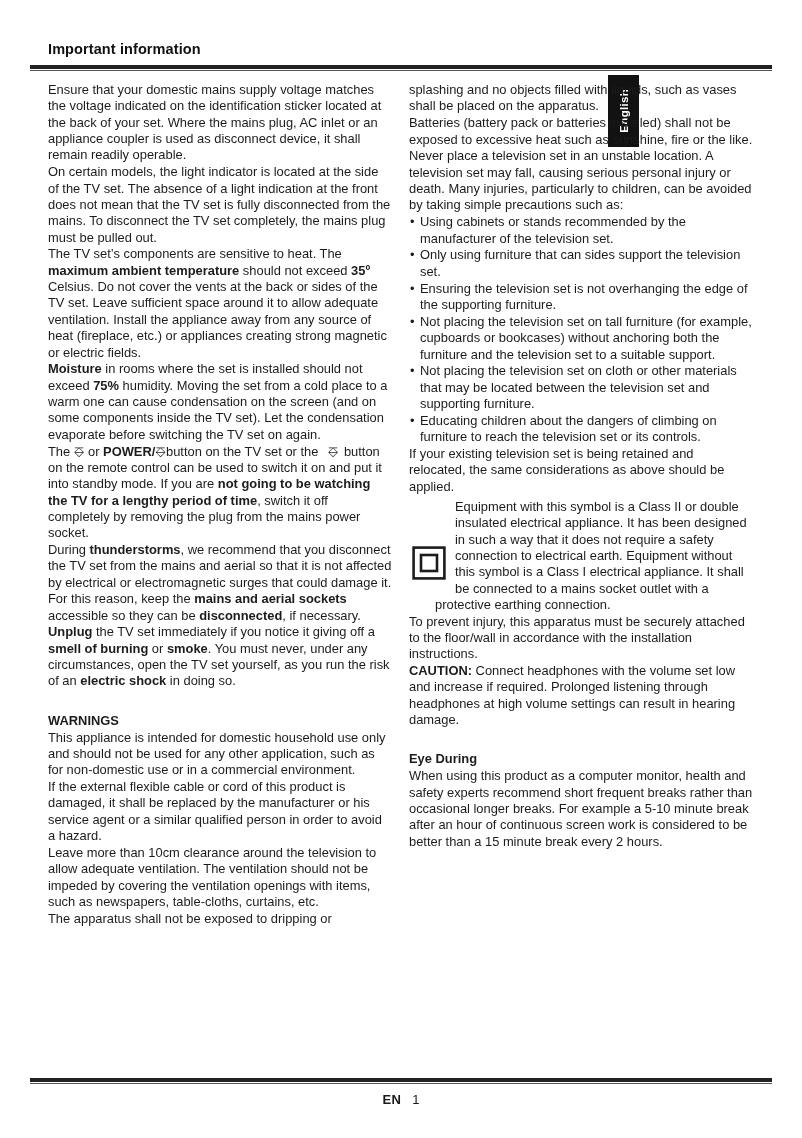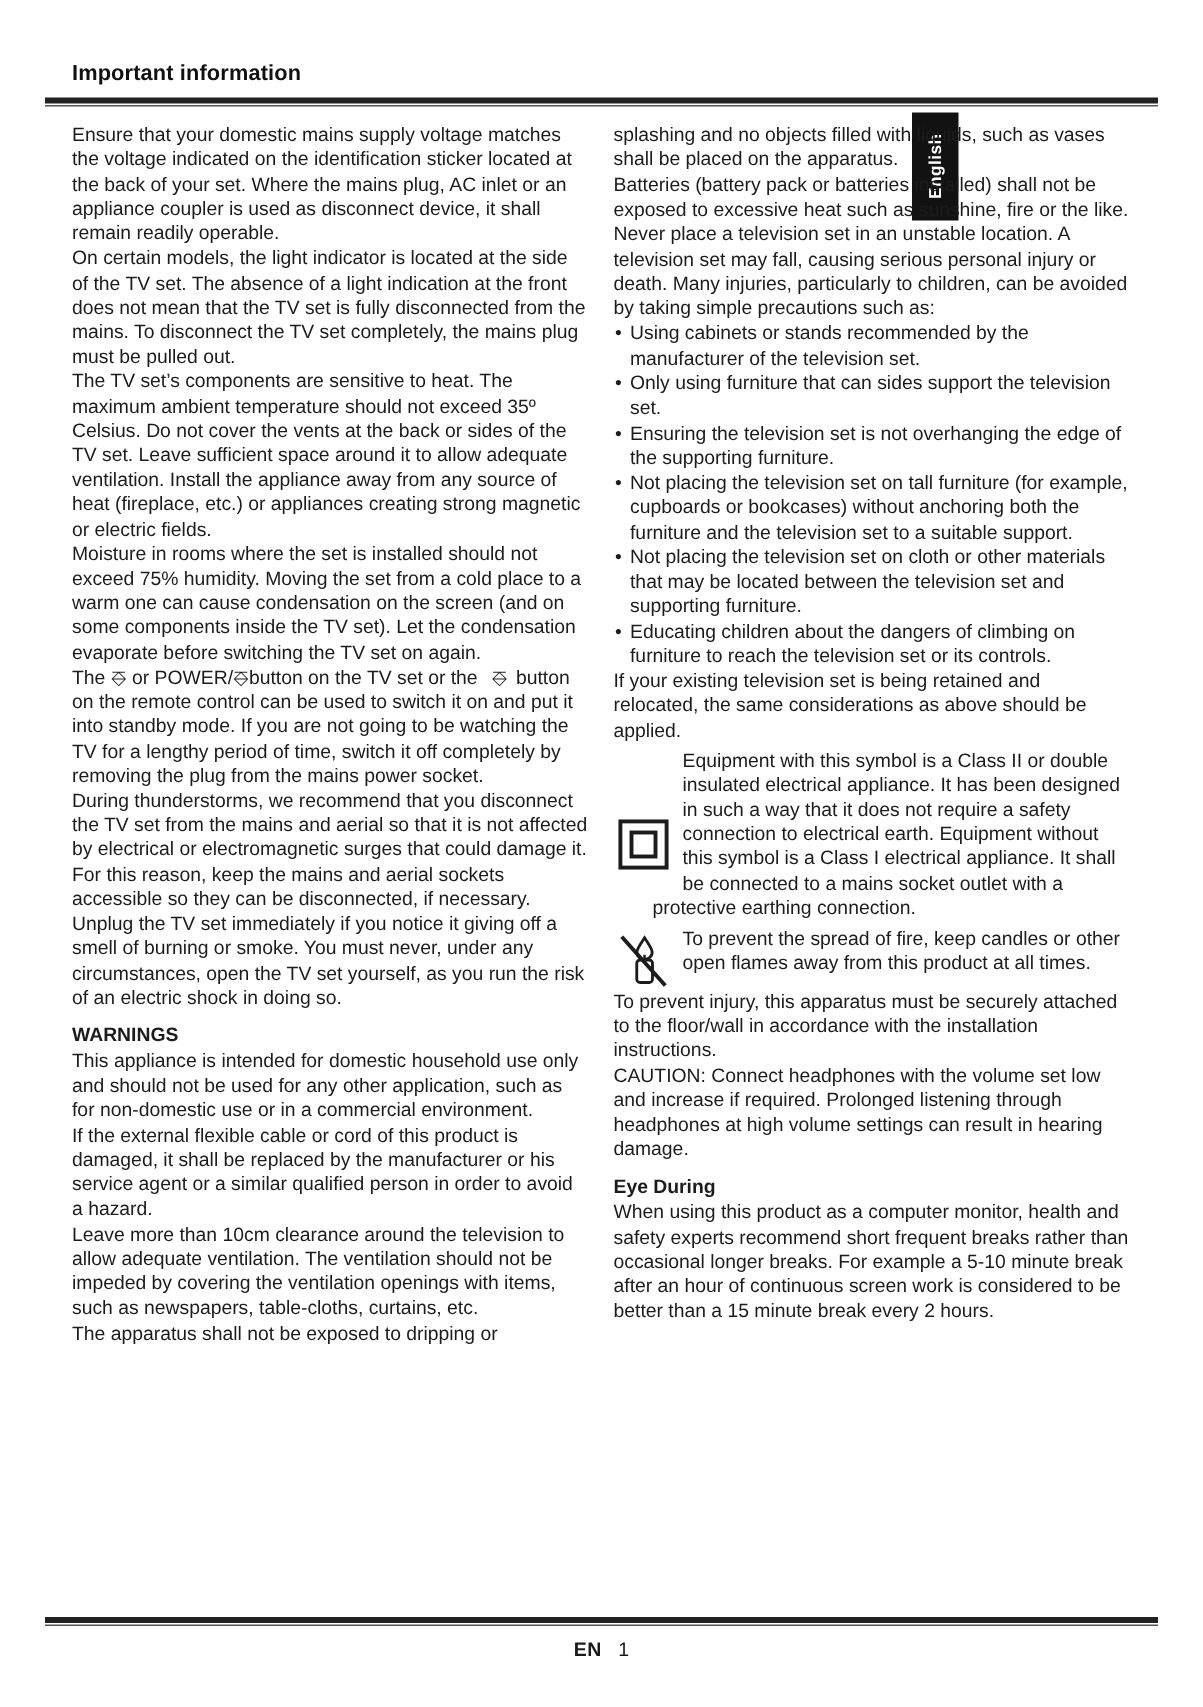--- a/index.html
+++ b/index.html
@@ -98,23 +98,23 @@
 
   .col p {
     margin: 0 0 0.5px 0;
   }
   .h-sub {
     font-weight: bold;
     margin: 0 0 0.5px 0;
     font-size: 12.9px;
   }
   .h-sub.spaced {
-    margin-top: 9px;
-  }
-  b { font-weight: normal; margin-top: 24px; }
+    margin-top: 23px;
+  }
+  b { font-weight: bold; margin-top: 24px; }
 
   
   ul.bul {
     list-style: none;
     margin: 0;
     padding: 0;
   }
   ul.bul li {
     position: relative;
     padding-left: 11px;
@@ -238,35 +238,20 @@
     <div class="sym-block clearfix">
       <div class="sym-icon classii">
         <svg width="34" height="34" viewBox="0 0 34 34" aria-hidden="true">
           <rect x="1.6" y="1.6" width="30.8" height="30.8" fill="none" stroke="#1c1c1c" stroke-width="2.6"></rect>
           <rect x="9" y="9" width="16" height="16" fill="none" stroke="#1c1c1c" stroke-width="2.6"></rect>
         </svg>
       </div>
       <div class="sym-text">Equipment with this symbol is a Class II or double insulated electrical appliance. It has been designed in such a way that it does not require a safety connection to electrical earth. Equipment without this symbol is a Class I electrical appliance. It shall be connected to a mains socket outlet with a protective earthing connection.</div>
     </div>
 
-    <div class="sym-block clearfix">
-      <div class="sym-icon candle">
-        <svg width="34" height="40" viewBox="0 0 34 40" aria-hidden="true">
-
-          <rect x="12.5" y="20" width="10.5" height="15" rx="2.2" fill="none" stroke="#1c1c1c" stroke-width="1.9"></rect>
-
-          <line x1="17.7" y1="20" x2="17.7" y2="16.5" stroke="#1c1c1c" stroke-width="1.6"></line>
-
-          <path d="M17.7 5.2 C 14.3 10.5 12.6 12.6 12.6 14.8 C 12.6 17.6 14.9 19.5 17.7 19.5 C 20.5 19.5 22.8 17.6 22.8 14.8 C 22.8 12.6 21.1 10.5 17.7 5.2 Z" fill="none" stroke="#1c1c1c" stroke-width="1.9"></path>
-
-          <line x1="2.5" y1="4.5" x2="31.5" y2="37" stroke="#1c1c1c" stroke-width="2.6"></line>
-        </svg>
-      </div>
-      <div class="sym-text">To prevent the spread of fire, keep candles or other open flames away from this product at all times.</div>
-    </div>
 
     <p>To prevent injury, this apparatus must be securely attached to the floor/wall in accordance with the installation instructions.</p>
 
     <p><b>CAUTION:</b><span> Connect headphones with the volume set low and increase if required. Prolonged listening through headphones at high volume settings can result in hearing damage.</span></p>
 
     <div class="h-sub spaced">Eye During</div>
 
     <p>When using this product as a computer monitor, health and safety experts recommend short frequent breaks rather than occasional longer breaks. For example a 5-10 minute break after an hour of continuous screen work is considered to be better than a 15 minute break every 2 hours.</p>
   </div>
 

